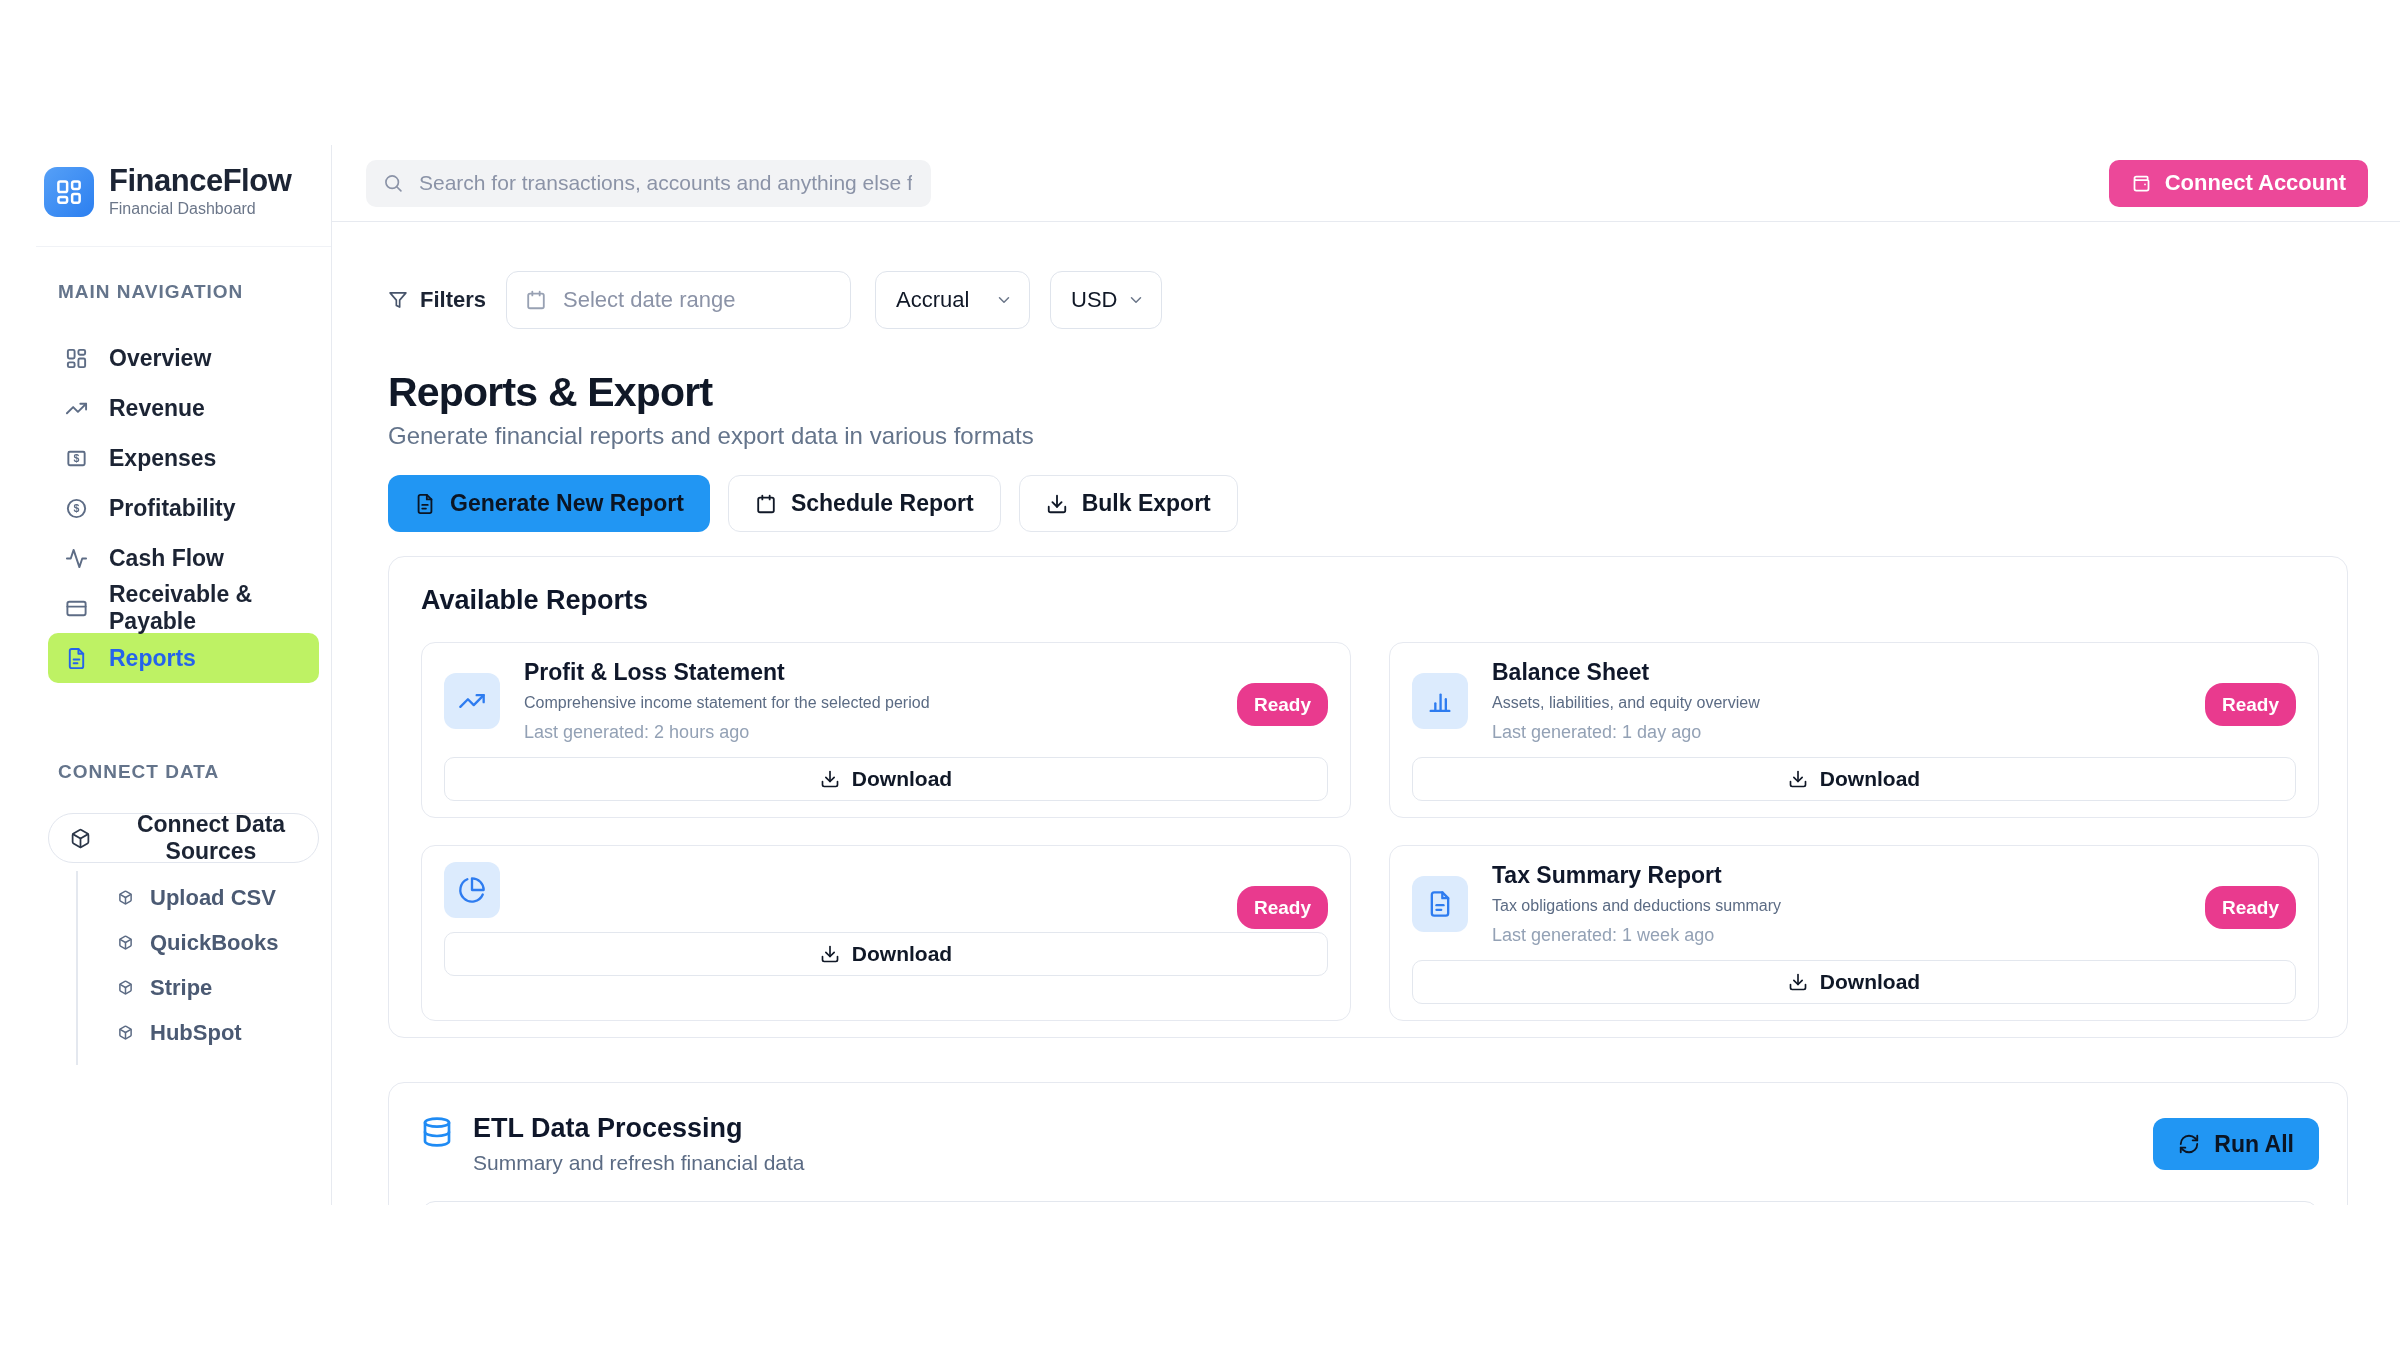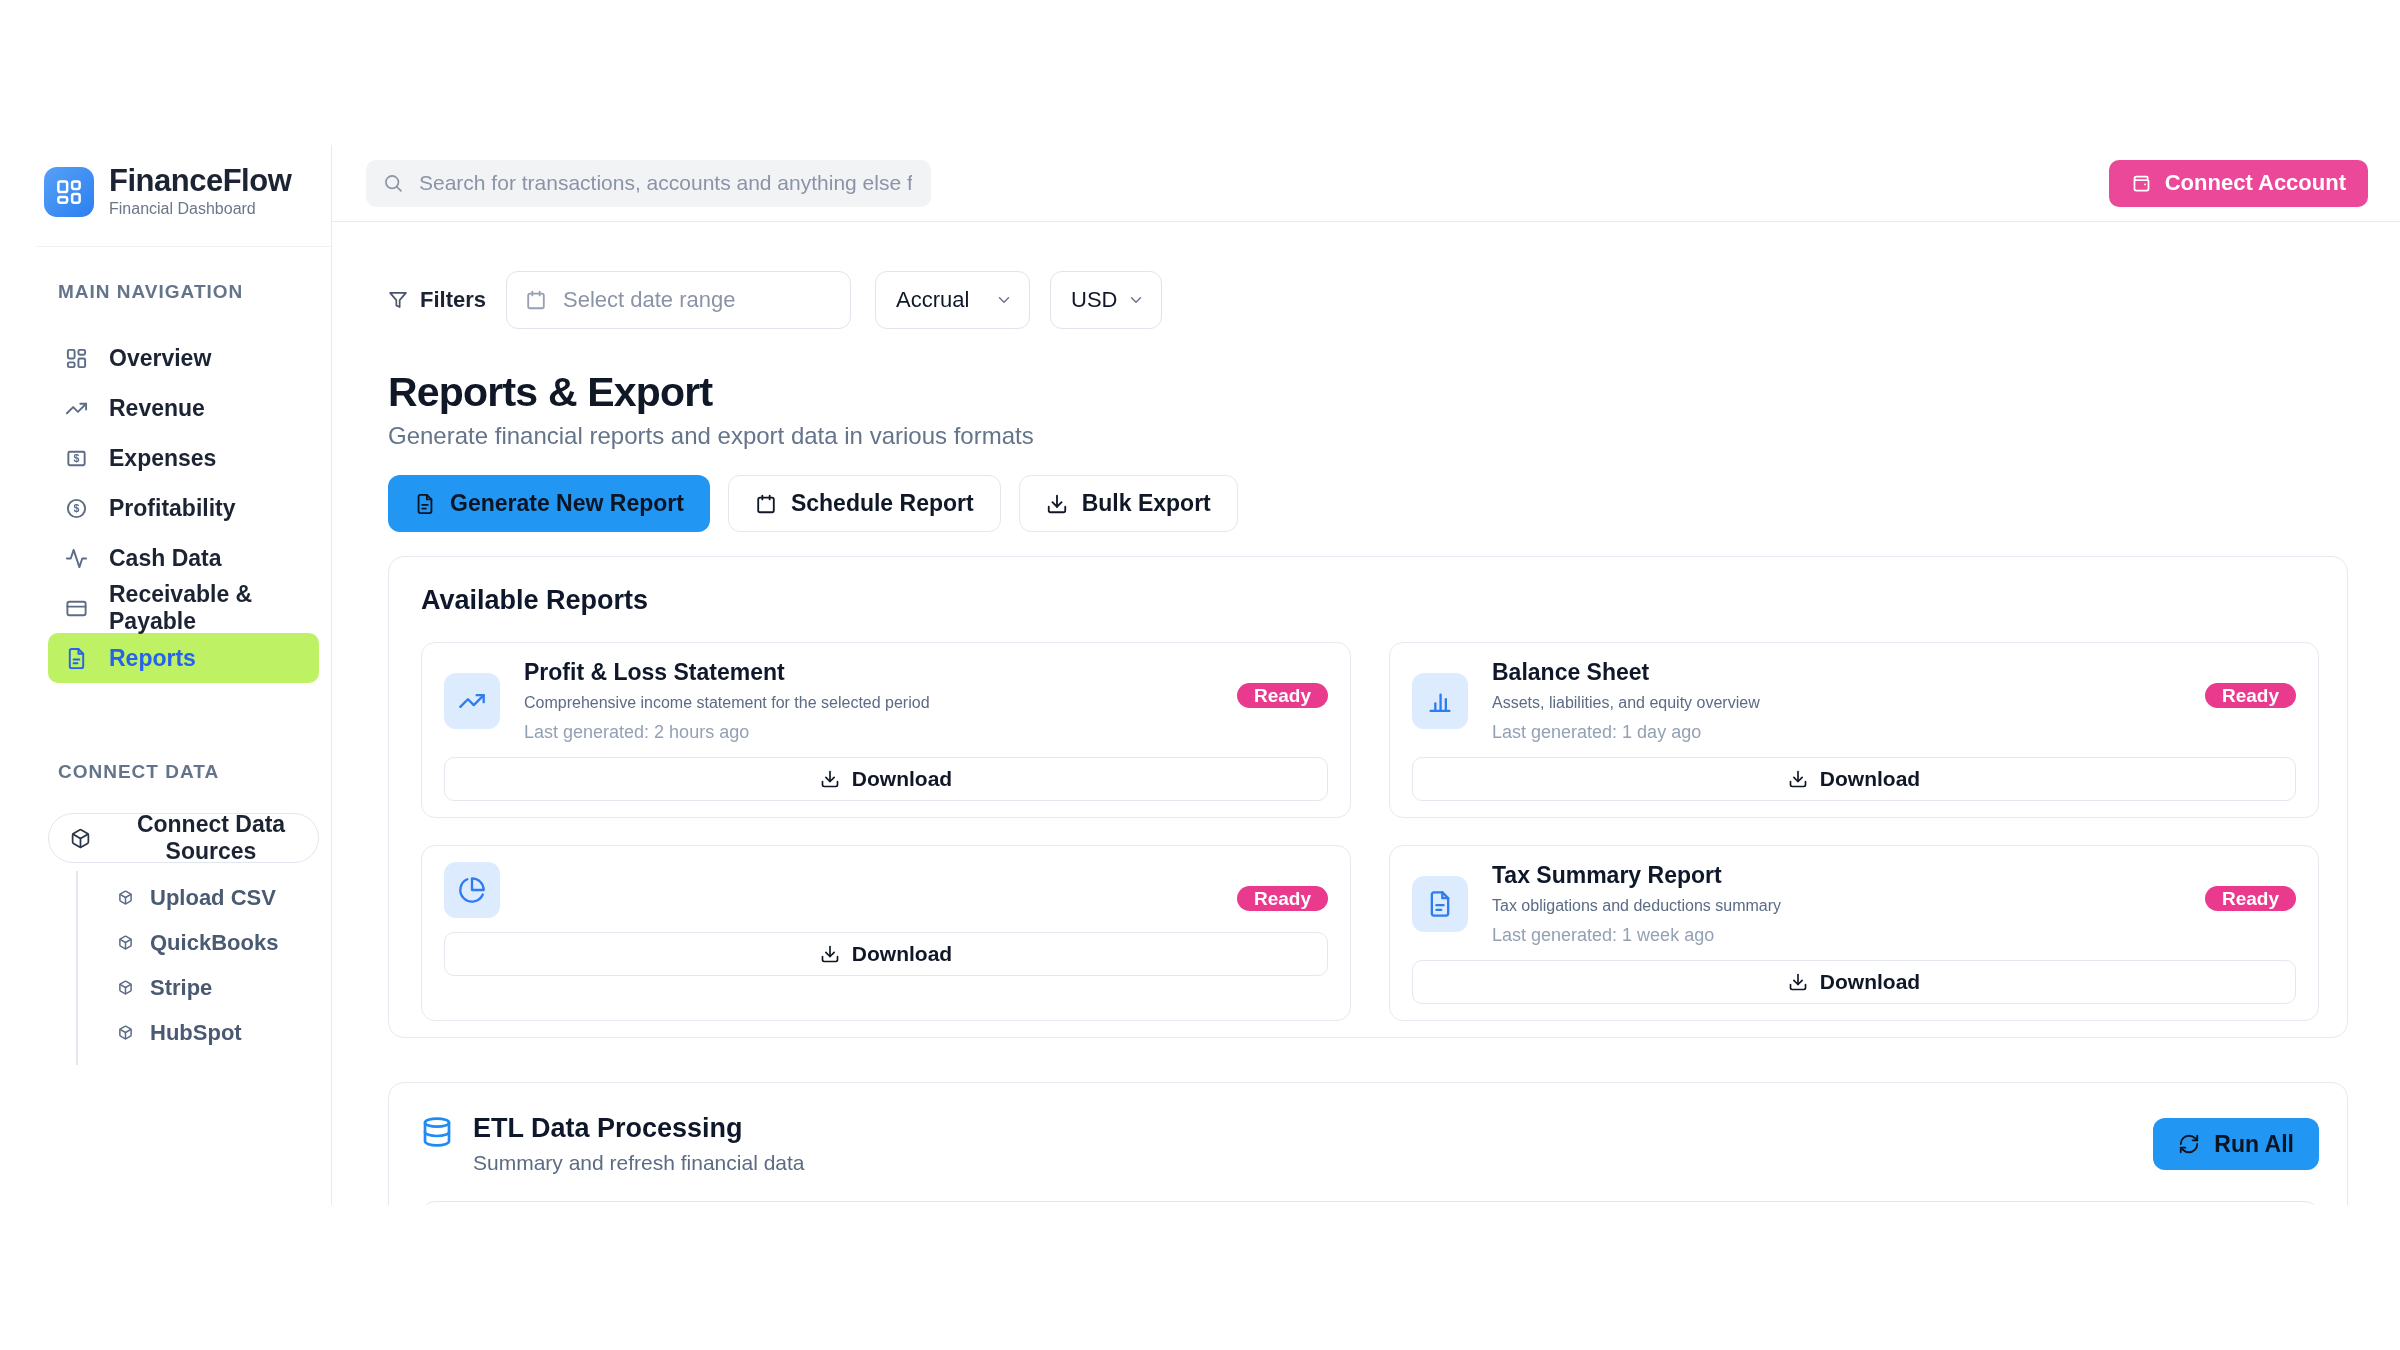--- a/index.html
+++ b/index.html
@@ -74,21 +74,21 @@
   .panel-title { font-size:27px; font-weight:700; color:#0f172a; }
   .cards { margin-top:26px; display:grid; grid-template-columns:1fr 1fr; column-gap:38px; row-gap:27px; }
 
   .report-card { position:relative; border:1px solid #e6e9f0; border-radius:14px; padding:16px 22px; background:#fff; }
   .card-top { display:flex; align-items:center; gap:24px; padding-right:130px; }
   .icon-box { width:56px; height:56px; border-radius:12px; background:#dcebfd; display:flex; align-items:center; justify-content:center; }
   .icon-box .icon { width:28px; height:28px; color:#2e7cf0; }
   .card-title { font-size:23px; line-height:26px; font-weight:700; color:#0f172a; }
   .card-desc { margin-top:6px; font-size:16px; line-height:23px; color:#5b6b84; }
   .card-last { margin-top:8px; font-size:18px; line-height:21px; color:#93a1b5; }
-  .badge { position:absolute; top:40px; right:22px; height:25px; border-radius:18px; background:#e93a8e; color:#fff; font-size:19px; font-weight:700; display:flex; align-items:center; padding:0 17px; }
+  .badge { position:absolute; top:40px; right:22px; height:43px; border-radius:18px; background:#e93a8e; color:#fff; font-size:19px; font-weight:700; display:flex; align-items:center; padding:0 17px; }
   .download-btn { margin-top:14px; width:100%; height:44px; border:1px solid #e3e7ee; border-radius:10px; background:#fff; display:flex; align-items:center; justify-content:center; gap:12px; font-size:21px; font-weight:600; color:#101827; font-family:inherit; cursor:pointer; }
   .download-btn .icon { width:20px; height:20px; }
 
   .etl-panel { margin-top:44px; border:1px solid #e6e9f0; border-radius:16px; padding:30px 28px 28px 32px; height:300px; }
   .etl-head { display:flex; align-items:center; justify-content:space-between; }
   .etl-left { display:flex; align-items:flex-start; gap:20px; }
   .etl-left > .icon { width:32px; height:32px; color:#1f8bf4; margin-top:3px; }
   .etl-title { font-size:27px; font-weight:700; color:#0f172a; }
   .etl-sub { margin-top:7px; font-size:21px; color:#5b6b84; }
   .run-all { height:52px; border:0; border-radius:12px; background:#2196f3; color:#0b1524; font-size:23px; font-weight:700; display:flex; align-items:center; gap:14px; padding:0 25px; font-family:inherit; cursor:pointer; }
@@ -150,21 +150,21 @@
             <circle cx="12" cy="12" r="9"></circle>
             <text x="12" y="16" text-anchor="middle" font-size="11" font-weight="bold" fill="currentColor" stroke="none" font-family="inherit">$</text>
           </svg>
         <span>Profitability</span>
       </div>
 
       <div class="nav-item">
         <svg class="icon" viewBox="0 0 24 24" fill="none" stroke="currentColor" stroke-width="2" stroke-linecap="round" stroke-linejoin="round">
             <path d="M22 12h-4l-3 9L9 3l-3 9H2"></path>
           </svg>
-        <span>Cash Data</span>
+        <span>Cash Flow</span>
       </div>
 
       <div class="nav-item">
         <svg class="icon" viewBox="0 0 24 24" fill="none" stroke="currentColor" stroke-width="2" stroke-linecap="round" stroke-linejoin="round">
             <rect x="2.5" y="5" width="19" height="14" rx="2"></rect>
             <line x1="2.5" y1="10" x2="21.5" y2="10"></line>
           </svg>
         <span>Receivable &amp; Payable</span>
       </div>
 

